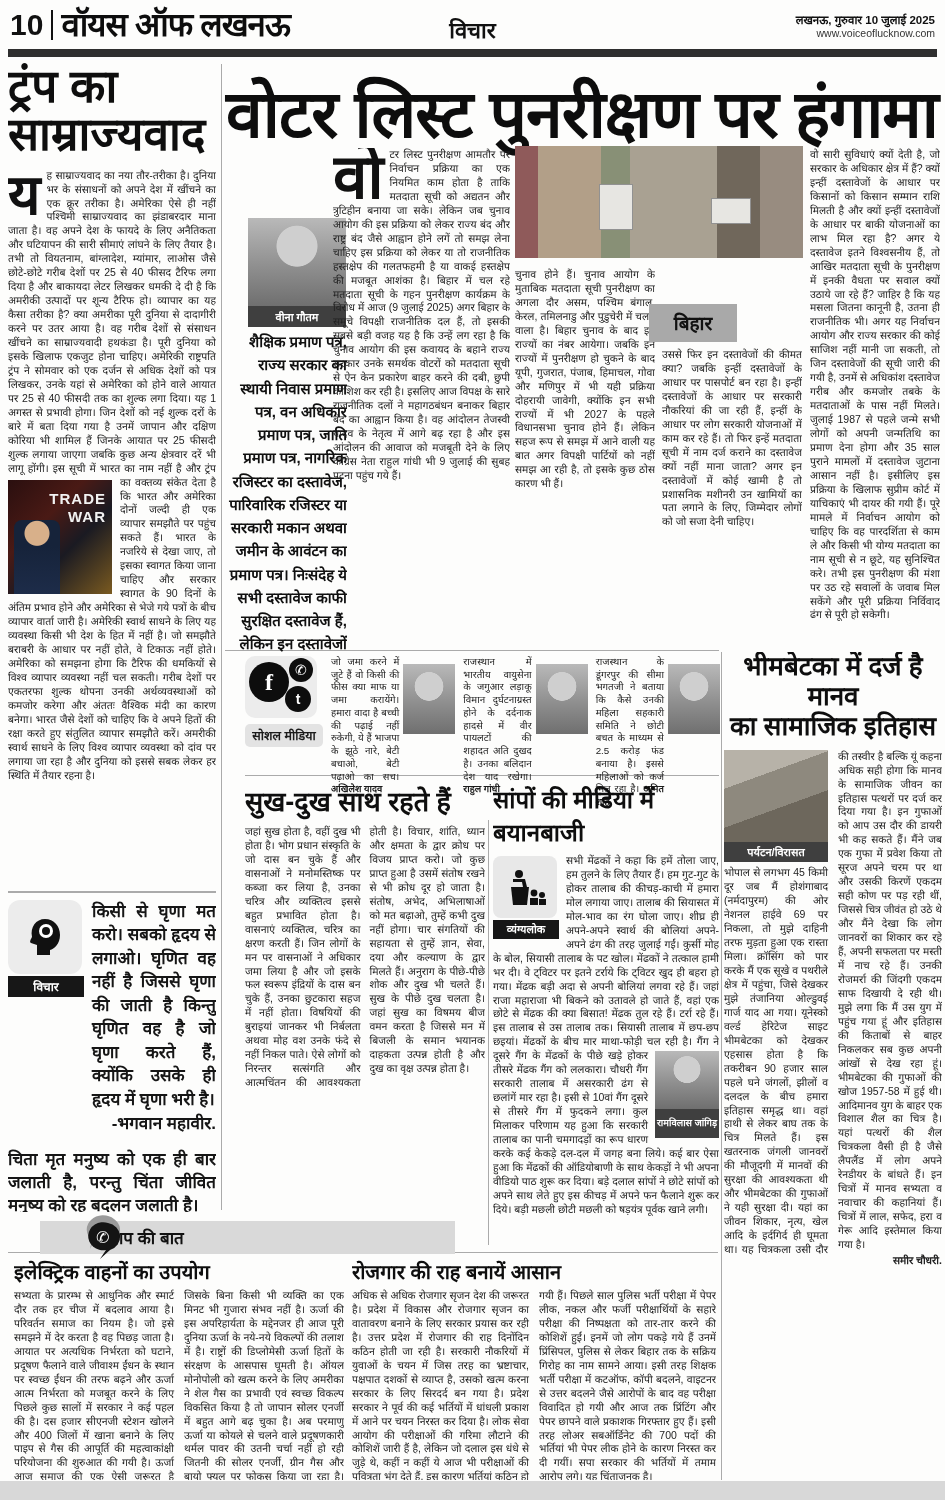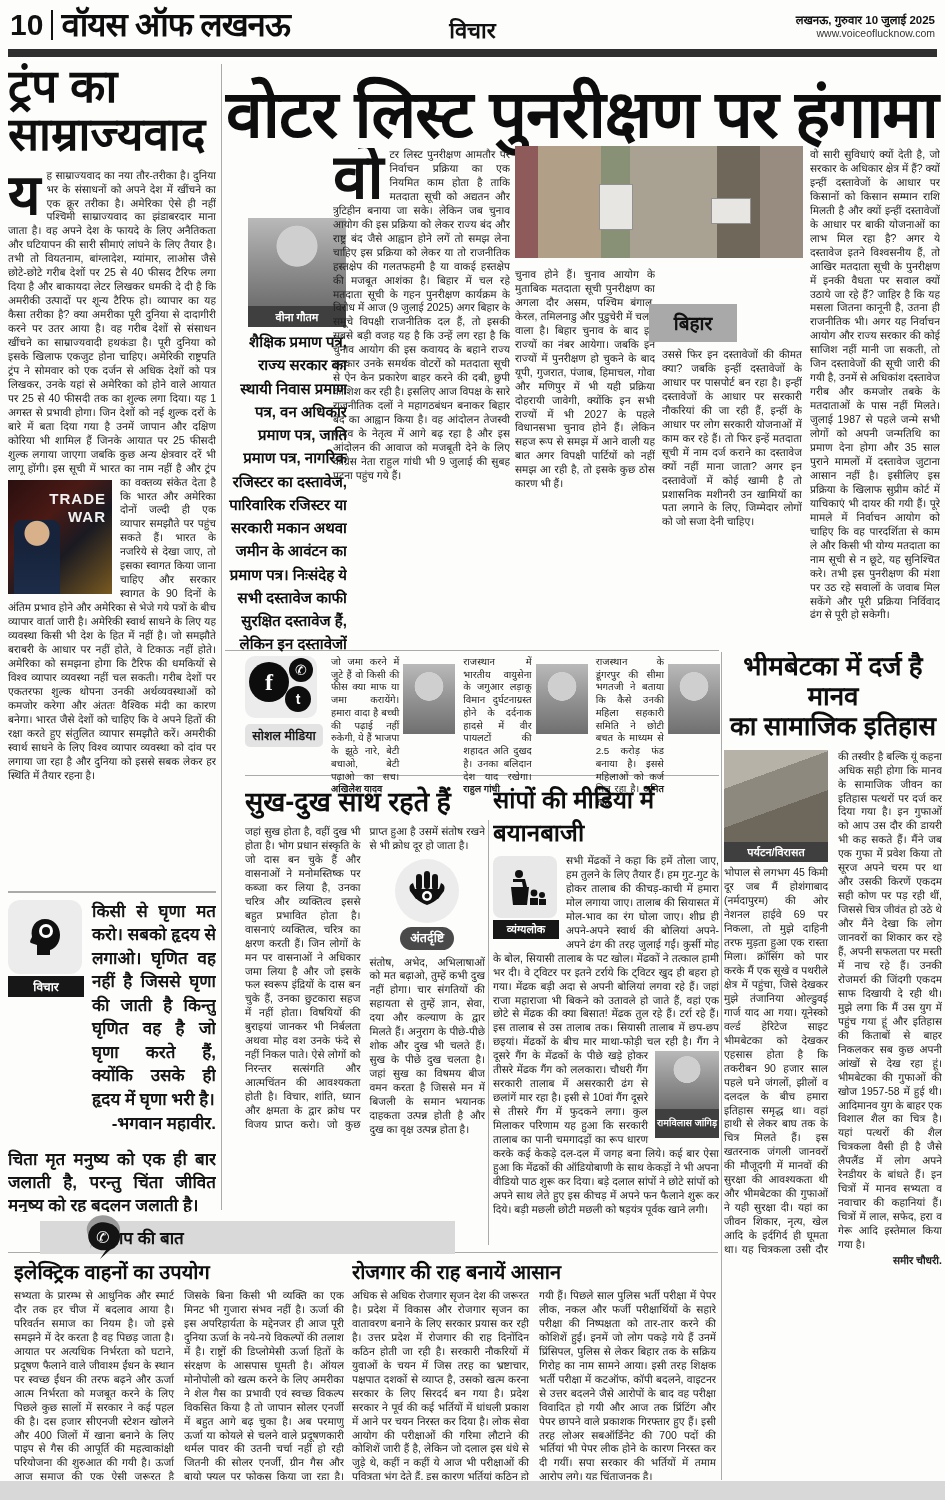--- a/index.html
+++ b/index.html
@@ -226,36 +226,20 @@
         <span class="post-auth">अमित शाह</span>
       </div>
       <div class="post-ph ph"></div>
     </div>
   </div>
 
   <div class="box" style="left:245px; top:782px; width:240px; height:425px;">
     <div class="sd-h">सुख-दुख साथ रहते हैं</div>
     <div class="sd-cols body-txt">
       <span>जहां सुख होता है, वहीं दुख भी होता है। भोग प्रधान संस्कृति के जो दास बन चुके हैं और वासनाओं ने मनोमस्तिष्क पर कब्जा कर लिया है, उनका चरित्र और व्यक्तित्व इससे बहुत प्रभावित होता है। वासनाएं व्यक्तित्व, चरित्र का क्षरण करती हैं। जिन लोगों के मन पर वासनाओं ने अधिकार जमा लिया है और जो इसके फल स्वरूप इंद्रियों के दास बन चुके हैं, उनका छुटकारा सहज में नहीं होता। विषयियों की बुराइयां जानकर भी निर्बलता अथवा मोह वश उनके फंदे से नहीं निकल पाते। ऐसे लोगों को निरन्तर सत्संगति और आत्मचिंतन की आवश्यकता होती है। विचार, शांति, ध्यान और क्षमता के द्वार क्रोध पर विजय प्राप्त करो। जो कुछ प्राप्त हुआ है उसमें संतोष रखने से भी क्रोध दूर हो जाता है।</span>
-      <div class="insight">
-        <div class="circ">
-          <svg width="40" height="44" viewBox="0 0 40 44">
-              <g fill="#111">
-                <rect x="17" y="2" width="6" height="18" rx="3"></rect>
-                <rect x="9" y="5" width="6" height="16" rx="3"></rect>
-                <rect x="25" y="5" width="6" height="16" rx="3"></rect>
-                <path d="M6 14 q-5 2 -3 8 l6 8 h22 l6-8 q2-6-3-8 l-2 6 H8 Z"></path>
-                <path d="M7 20 h26 q3 10-13 16 q-16-6-13-16"></path>
-              </g>
-              <circle cx="20" cy="27" r="5" fill="#fff"></circle>
-              <circle cx="20" cy="27" r="2.5" fill="#111"></circle>
-            </svg>
-        </div>
-        <span class="pill">अंतर्दृष्टि</span>
-      </div>
       <span>संतोष, अभेद, अभिलाषाओं को मत बढ़ाओ, तुम्हें कभी दुख नहीं होगा। चार संगतियों की सहायता से तुम्हें ज्ञान, सेवा, दया और कल्याण के द्वार मिलते हैं। अनुराग के पीछे-पीछे शोक और दुख भी चलते हैं। सुख के पीछे दुख चलता है। जहां सुख का विषमय बीज वमन करता है जिससे मन में बिजली के समान भयानक दाहकता उत्पन्न होती है और दुख का वृक्ष उत्पन्न होता है।</span>
     </div>
   </div>
 
   <div class="box" style="left:493px; top:782px; width:226px; height:462px;">
     <div class="sn-h">सांपों की मीडिया में बयानबाजी</div>
     <div class="body-txt">
       <div class="genre">
         <div class="gicon">
           <svg width="44" height="40" viewBox="0 0 44 40">

